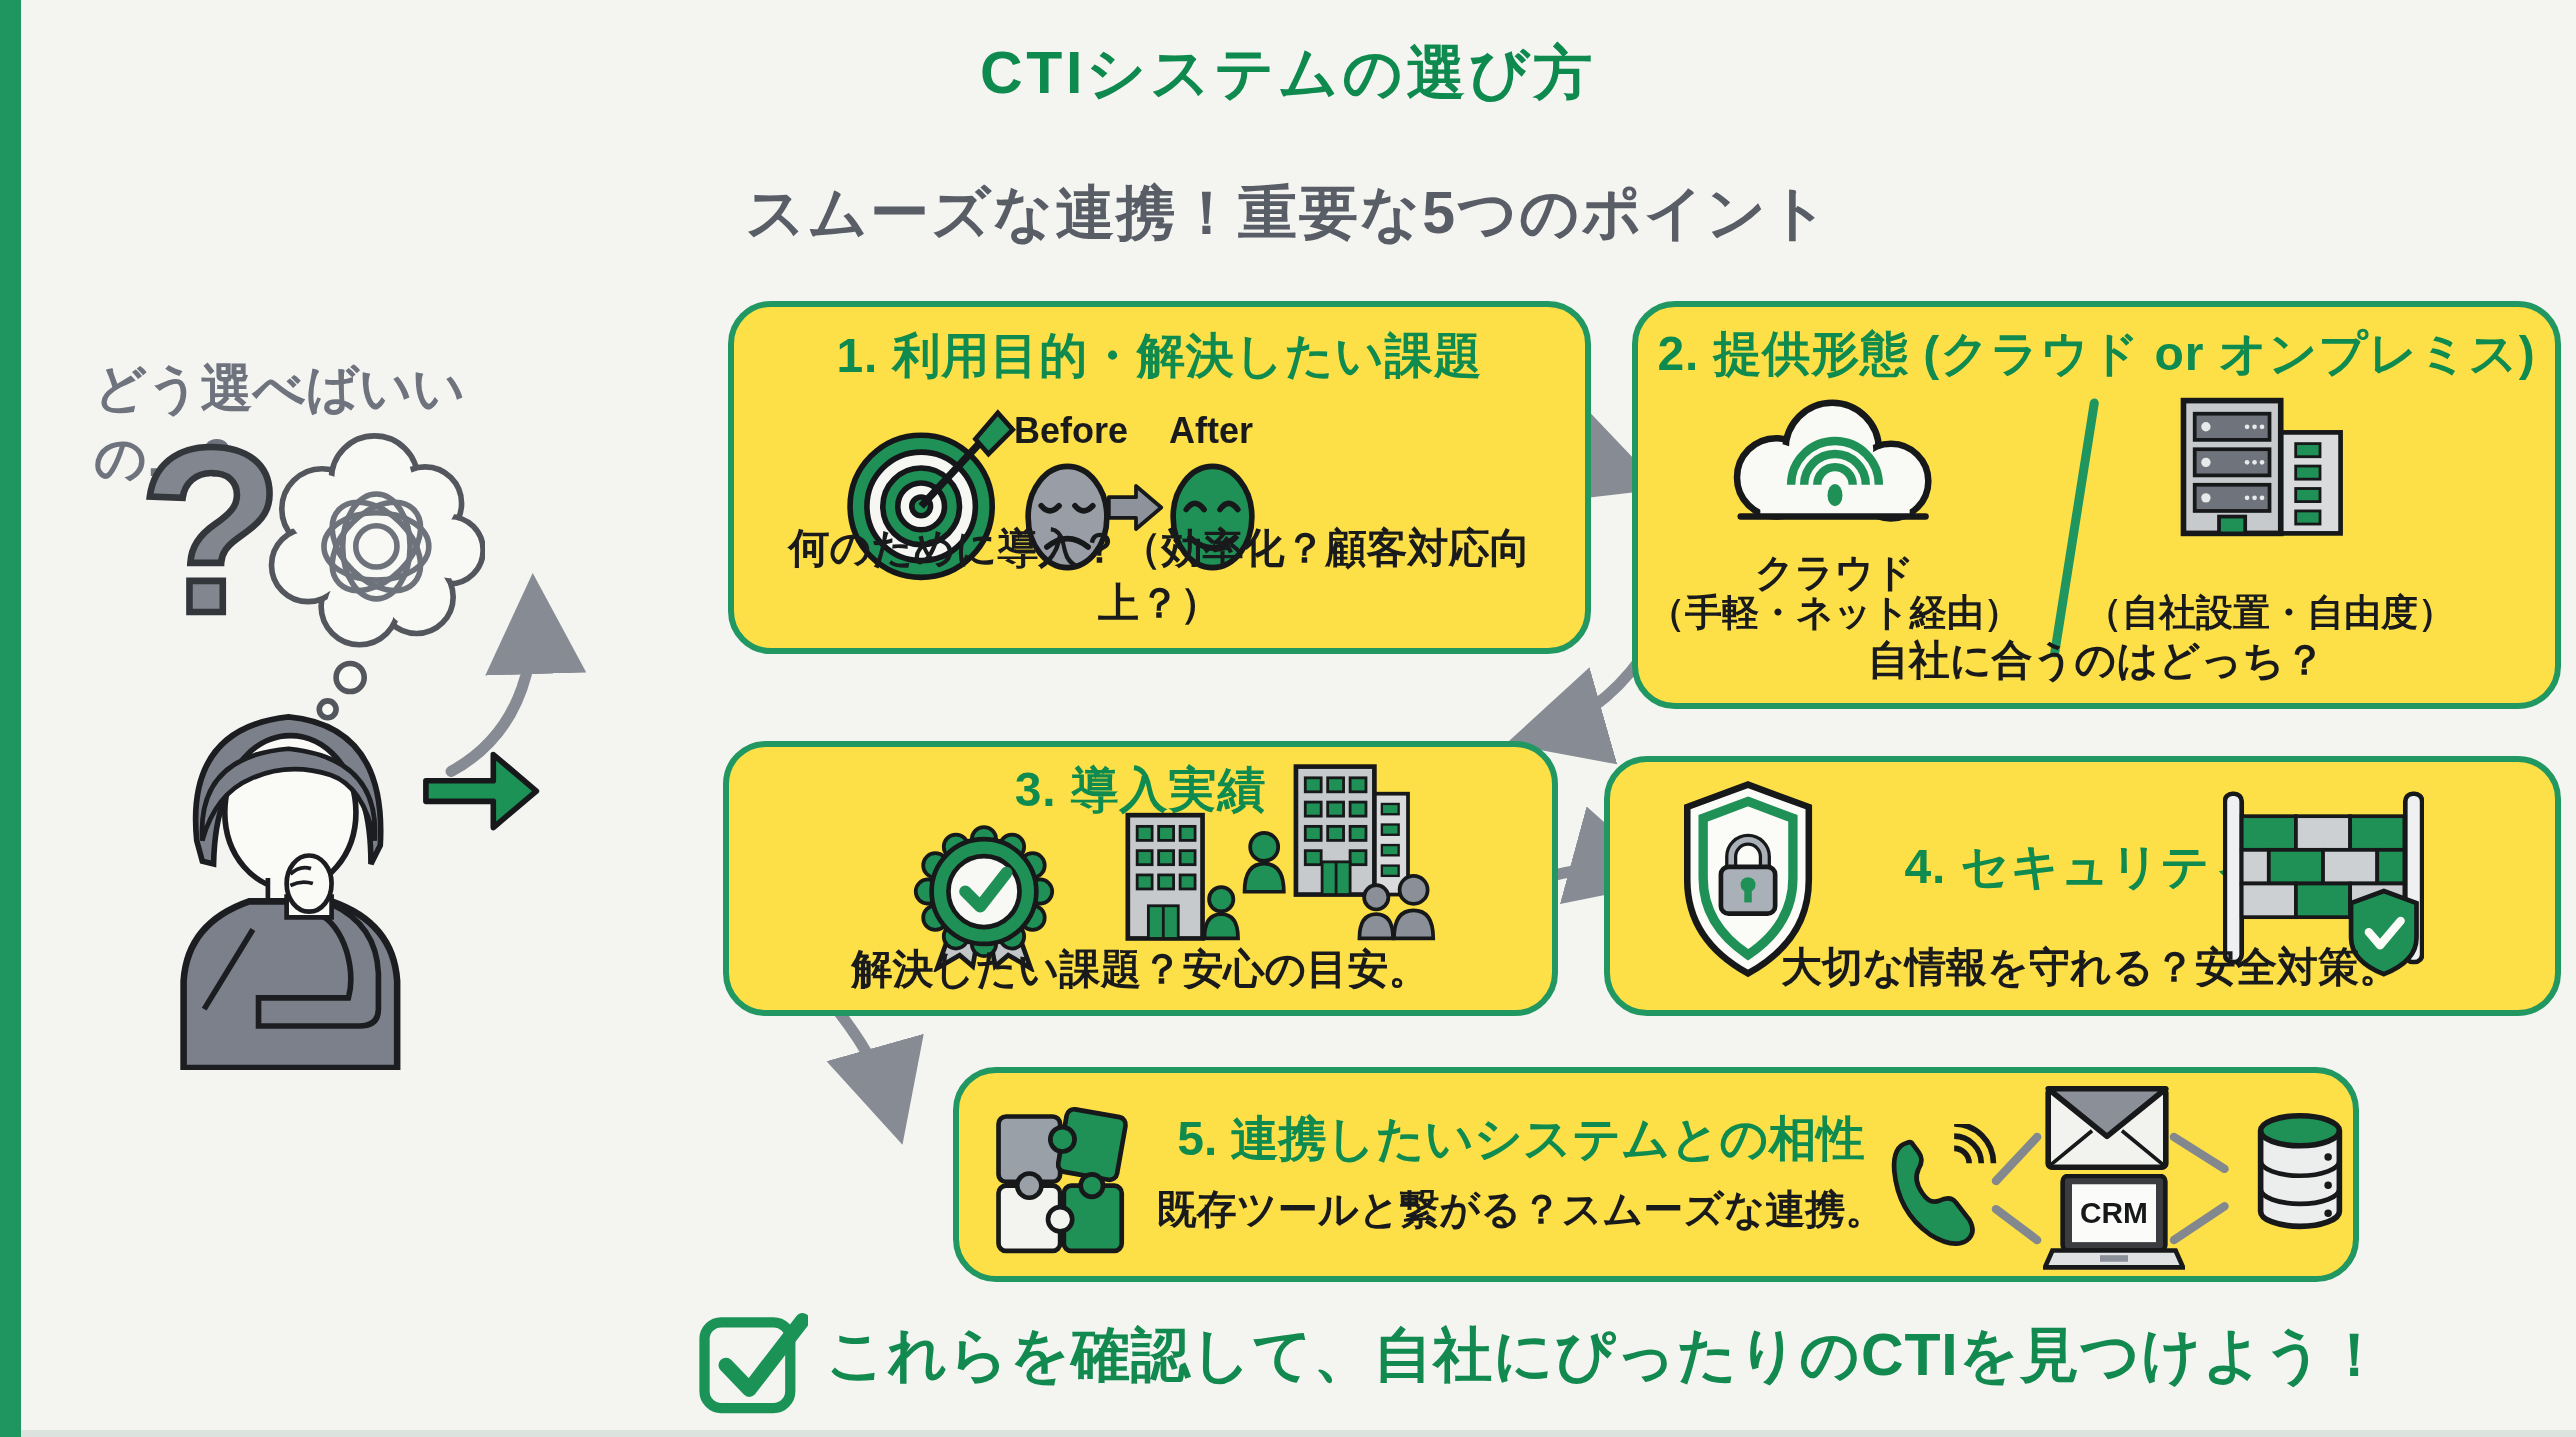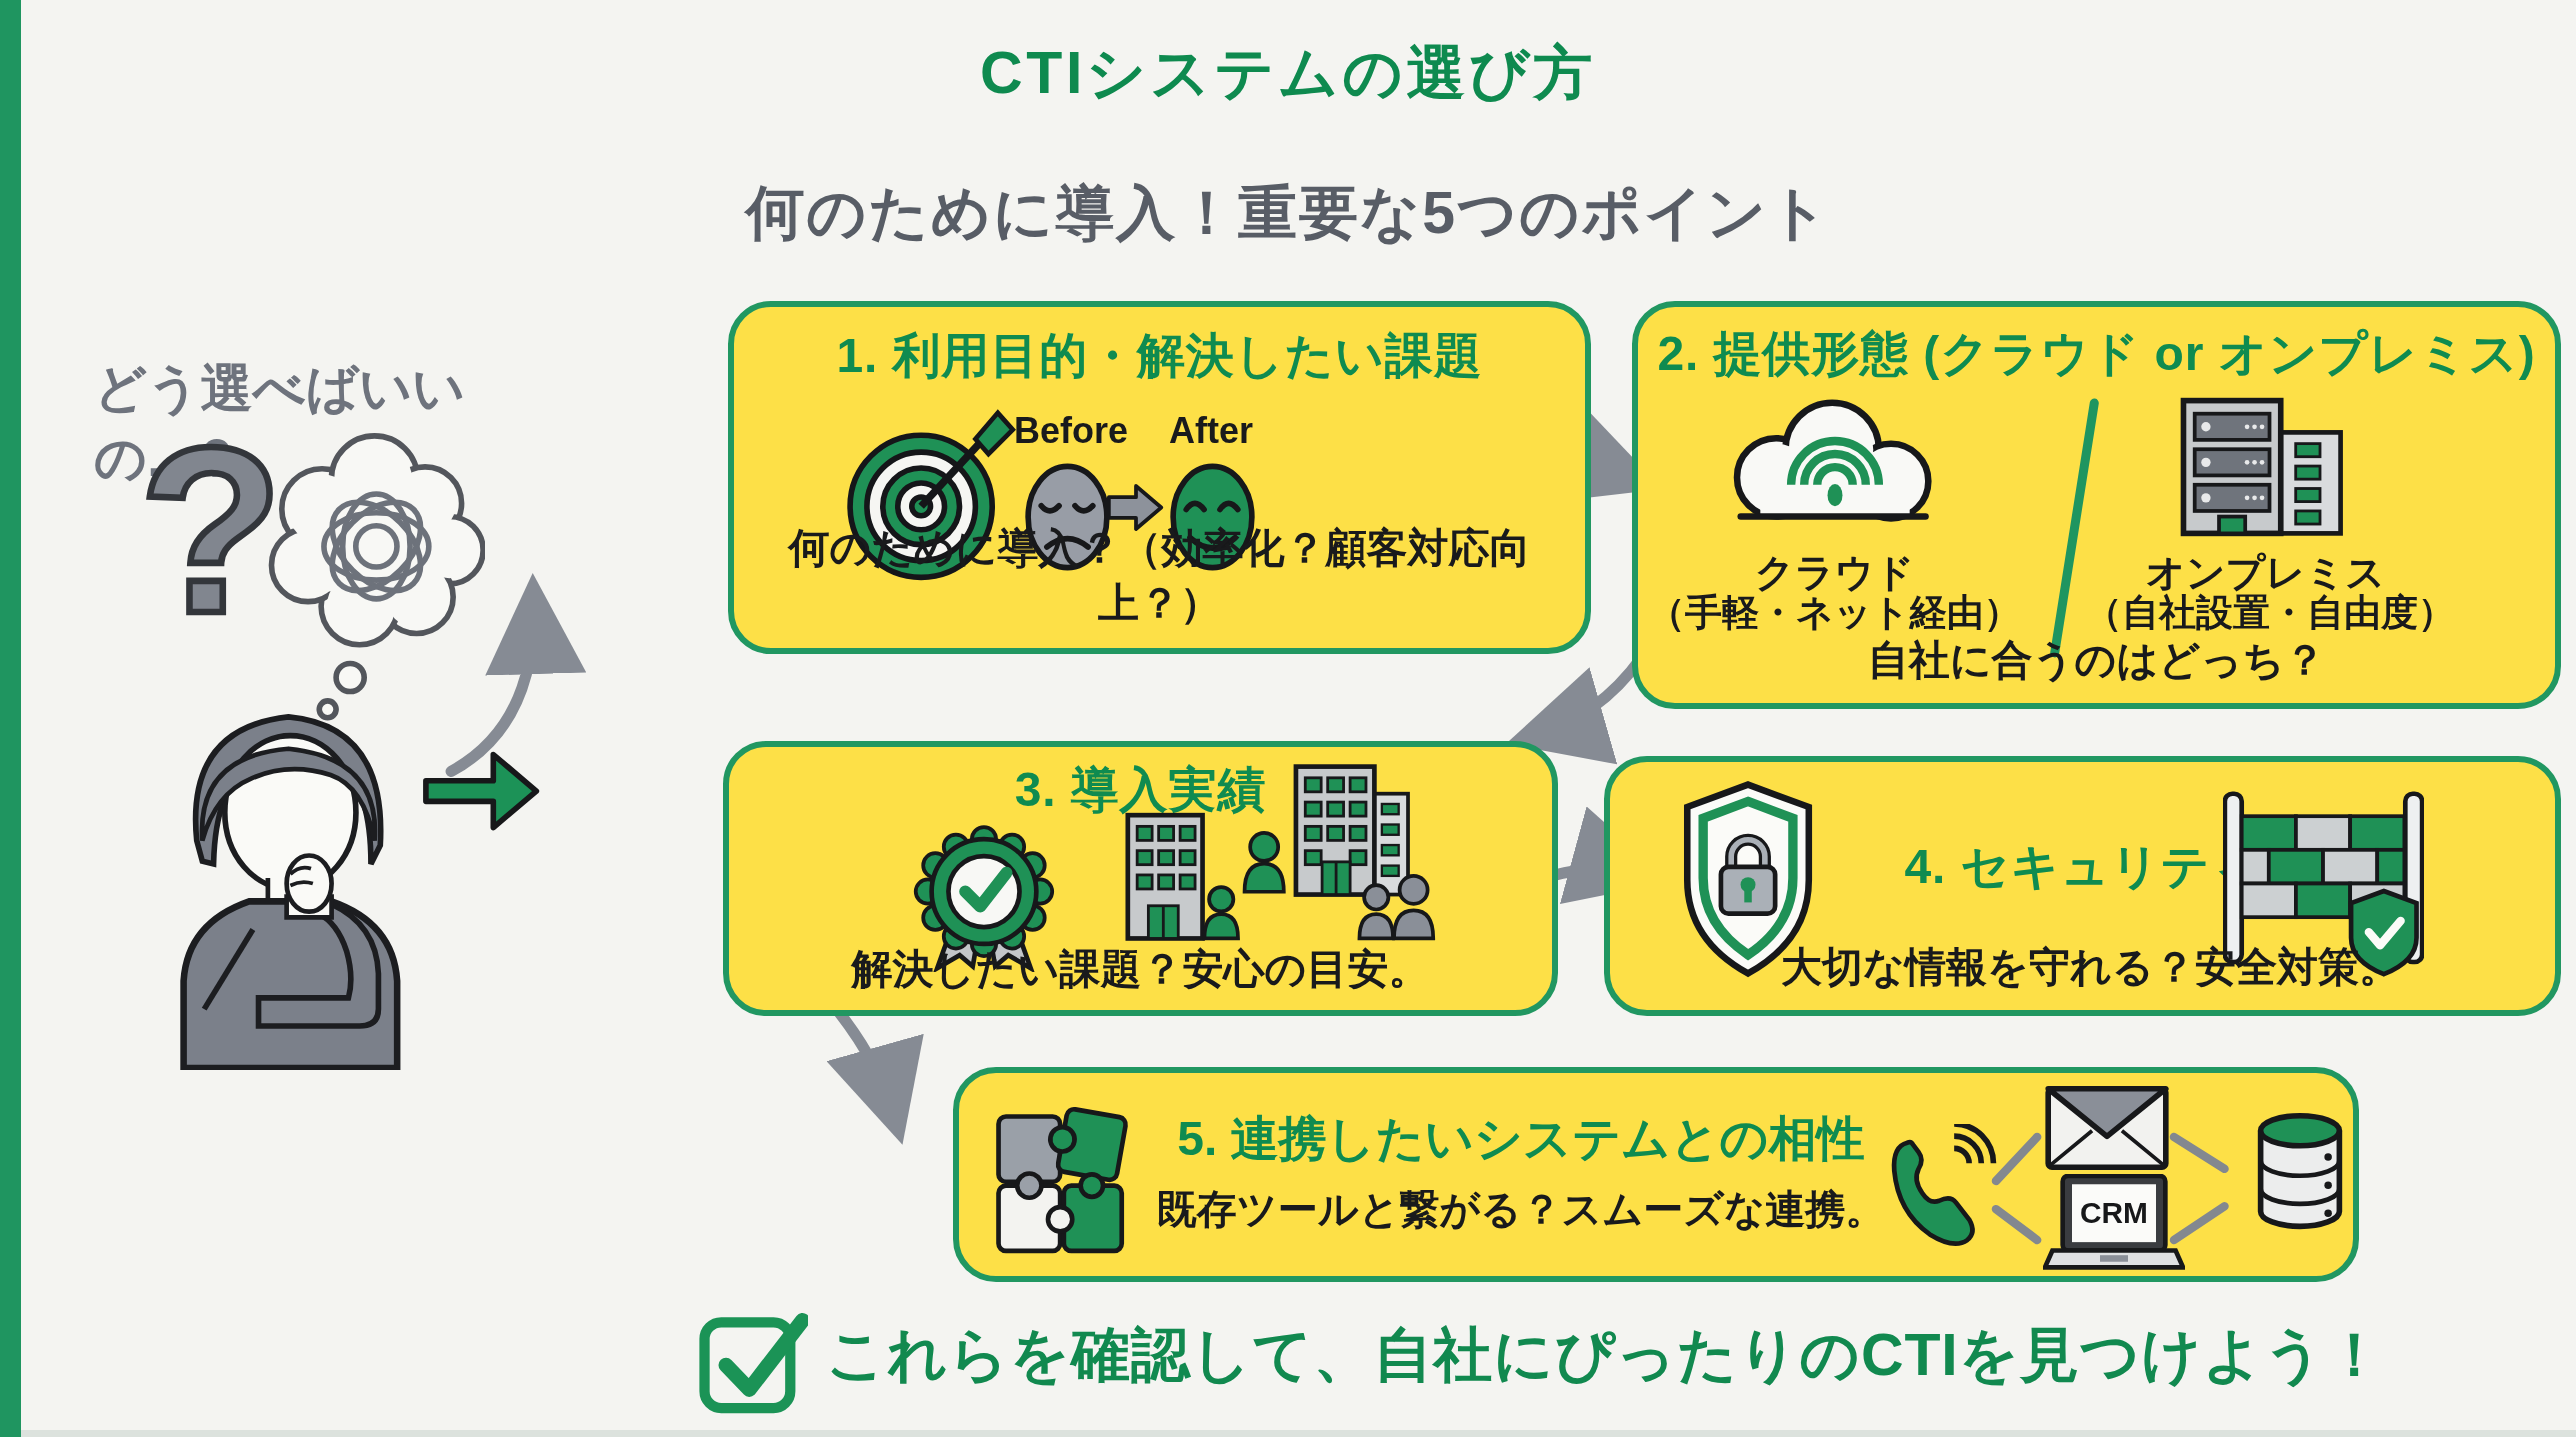--- a/index.html
+++ b/index.html
@@ -34,21 +34,21 @@
 </style>
 </head>
 <body>
 
 <div class="canvas">
 
   <div class="abs leftbar"></div>
   <div class="abs bottomstrip"></div>
 
   <div class="abs page-title">CTIシステムの選び方</div>
-  <div class="abs page-subtitle">何のために導入！重要な5つのポイント</div>
+  <div class="abs page-subtitle">スムーズな連携！重要な5つのポイント</div>
 
   <div class="abs think-text">どう選べばいいの...？</div>
   <div class="abs qmark">?</div>
 
   <div class="abs" style="left:264px;top:432px;">
     <svg width="221" height="300" viewBox="0 0 236 320">
       <g stroke="#53565c" stroke-width="6" fill="#f8f8f5">
         <circle cx="62" cy="82" r="43"></circle>
           <circle cx="118" cy="50" r="46"></circle>
           <circle cx="172" cy="76" r="39"></circle>
@@ -203,21 +203,20 @@
           <circle cx="76" cy="74" r="2.5"></circle>
             <circle cx="84" cy="74" r="2.5"></circle>
             <circle cx="92" cy="74" r="2.5"></circle>
           <circle cx="76" cy="112" r="2.5"></circle>
             <circle cx="84" cy="112" r="2.5"></circle>
             <circle cx="92" cy="112" r="2.5"></circle>
         </g>
         <rect x="46" y="132" width="28" height="18" fill="#1f9156" stroke="#17181a" stroke-width="4"></rect>
       </svg>
     </div>
-    <div class="small-label" style="left:487px;top:239px;width:281px;">オンプレミス</div>
     <div class="small-label" style="left:440px;top:281px;width:384px;font-size:37px;">（自社設置・自由度）</div>
     <div class="box-caption" style="bottom:15px;">自社に合うのはどっち？</div>
   </div>
 
   <div class="abs pointbox" style="left:723px;top:741px;width:835px;height:275px;">
     <div class="box-title" style="top:11.2px;">3. 導入実績</div>
     <div class="abs" style="left:154px;top:66px;">
       <svg width="201" height="159" viewBox="0 0 215 170">
         <g fill="#c3c6c9" stroke="#17181a" stroke-width="5">
           <polygon points="78,110 58,166 82,152 96,164 104,118"></polygon>

